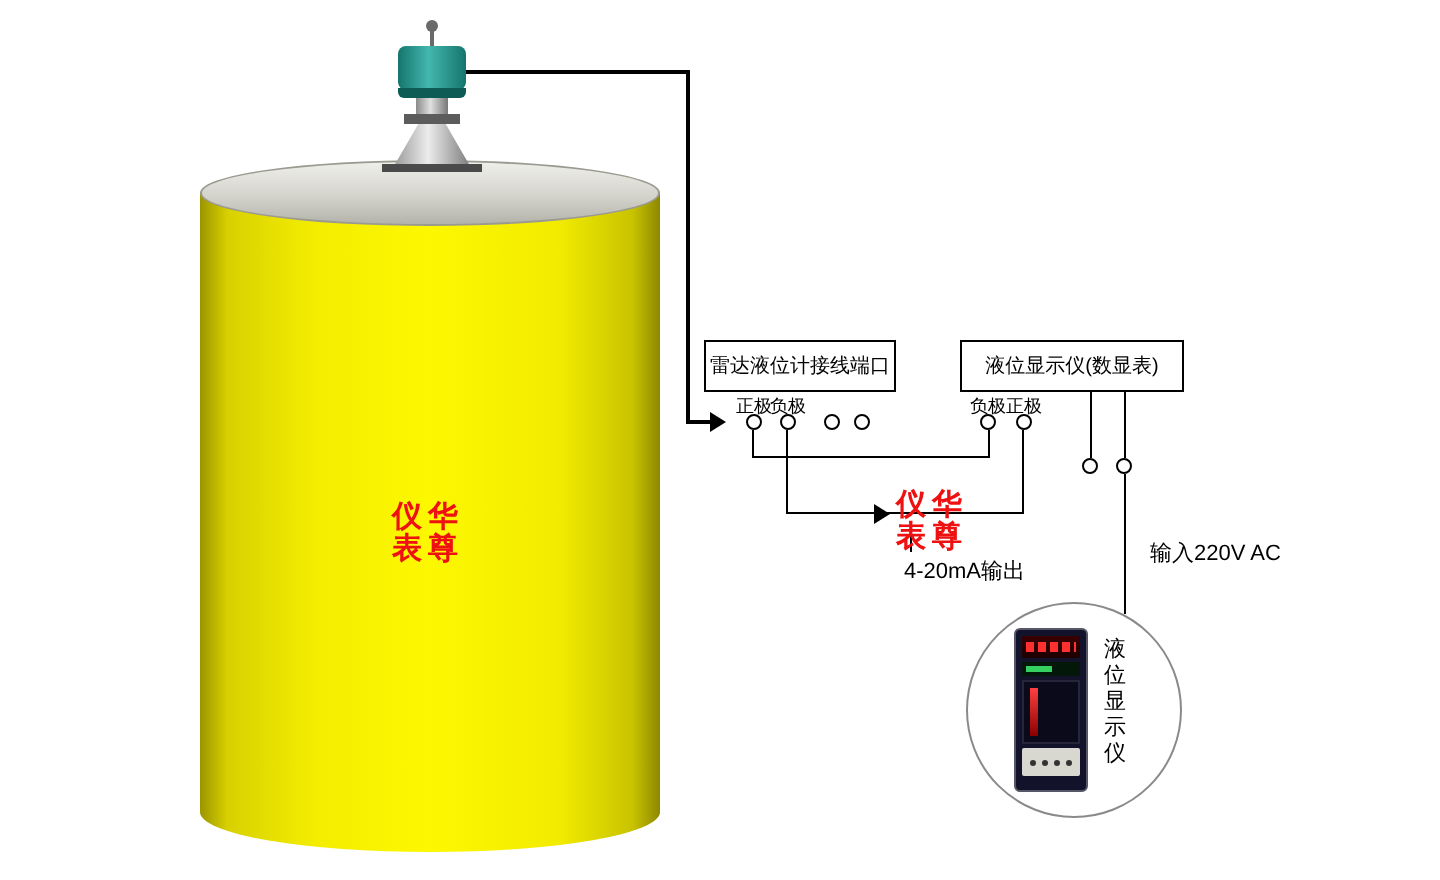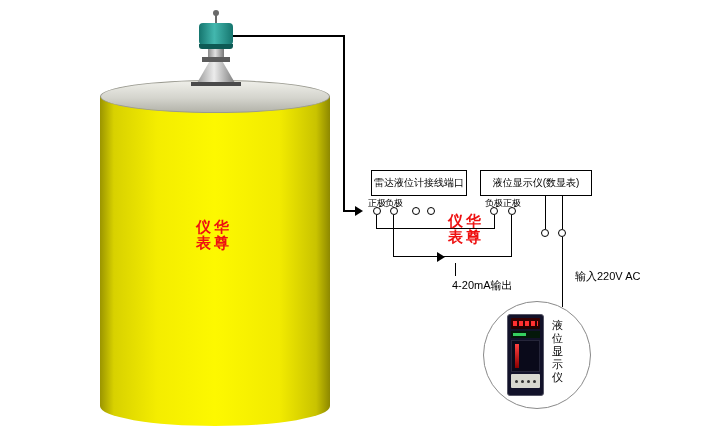--- a/index.html
+++ b/index.html
@@ -38,21 +38,21 @@
   .term{position:absolute;width:6px;height:6px;border:1px solid #000;border-radius:50%;background:#fff;z-index:2;}
   .tlabel{position:absolute;font-size:9px;color:#000;z-index:2;white-space:nowrap;}
 
   
   .lbl{position:absolute;font-size:11px;color:#000;z-index:2;white-space:nowrap;}
   .lbl-420{background:#fff;padding:0 3px;margin-top:28px;}
   .switch-text{position:absolute;left:416px;top:276px;font-size:11px;line-height:15px;color:#000;z-index:2;}
 
   
   .wm{position:absolute;width:44px;color:#ee1111;font-weight:bold;font-size:15px;line-height:16px;
-    letter-spacing:3px;text-align:center;z-index:6;}
+    letter-spacing:3px;text-align:center;z-index:6;margin-top:32px;}
 
   
   .callout{position:absolute;left:483px;top:301px;width:108px;height:108px;border:1px solid #8a8a8a;
     border-radius:50%;background:#fff;z-index:3;box-sizing:border-box;}
   .inst{position:absolute;left:507px;top:314px;width:37px;height:82px;background:#12122a;
     border:1px solid #565666;border-radius:3px;z-index:4;padding:3px;box-sizing:border-box;}
   .inst-red{height:11px;background:linear-gradient(#3a0000,#1d0000);border-radius:1px;position:relative;overflow:hidden;}
   .inst-red::after{content:"";position:absolute;left:2px;top:3px;right:2px;height:5px;
     background:repeating-linear-gradient(90deg,#ff3030 0 4px,transparent 4px 6px);}
   .inst-grn{margin-top:2px;height:7px;background:#04180a;position:relative;}
@@ -80,21 +80,21 @@
   <div class="s-neck"></div>
   <div class="s-flange"></div>
   <div class="s-horn"></div>
   <div class="s-base"></div>
 
   <div class="wire" style="left:233px;top:35px;width:112px;height:2px;"></div>
   <div class="wire" style="left:343px;top:35px;width:2px;height:177px;"></div>
   <div class="wire" style="left:343px;top:210px;width:13px;height:2px;"></div>
   <div class="arrow-r" style="left:355px;top:206px;"></div>
 
-  <div class="tbox" style="left:371px;top:170px;width:96px;">
+  <div class="tbox" style="left:352px;top:170px;width:96px;">
     <span>雷达液位计接线端口</span>
   </div>
   <div class="tlabel" style="left:368px;top:197px;">正极</div>
   <div class="tlabel" style="left:385px;top:197px;">负极</div>
   <div class="term" style="left:373px;top:207px;"></div>
   <div class="term" style="left:390px;top:207px;"></div>
   <div class="term" style="left:412px;top:207px;"></div>
   <div class="term" style="left:427px;top:207px;"></div>
 
   <div class="tbox" style="left:480px;top:170px;width:112px;text-align:right;">

